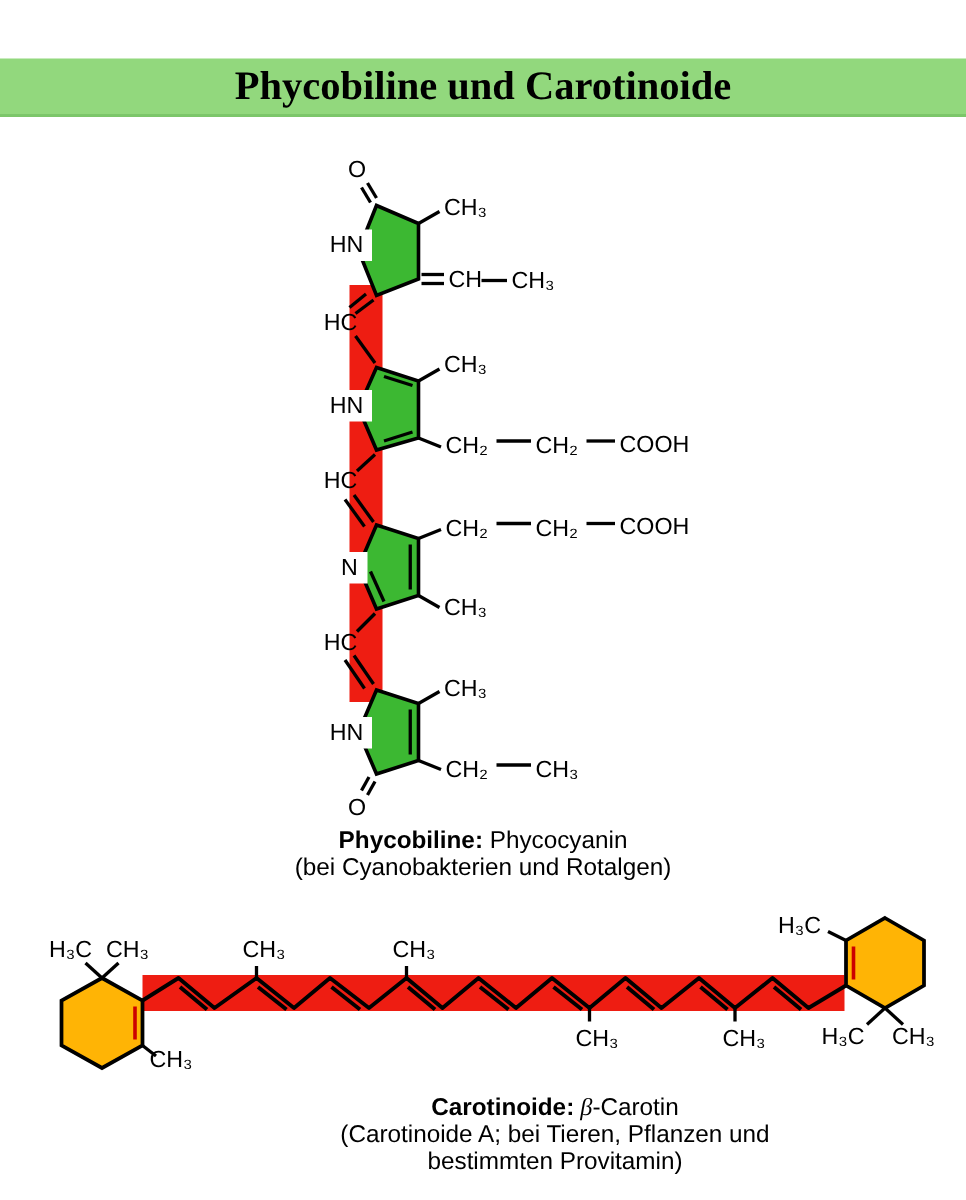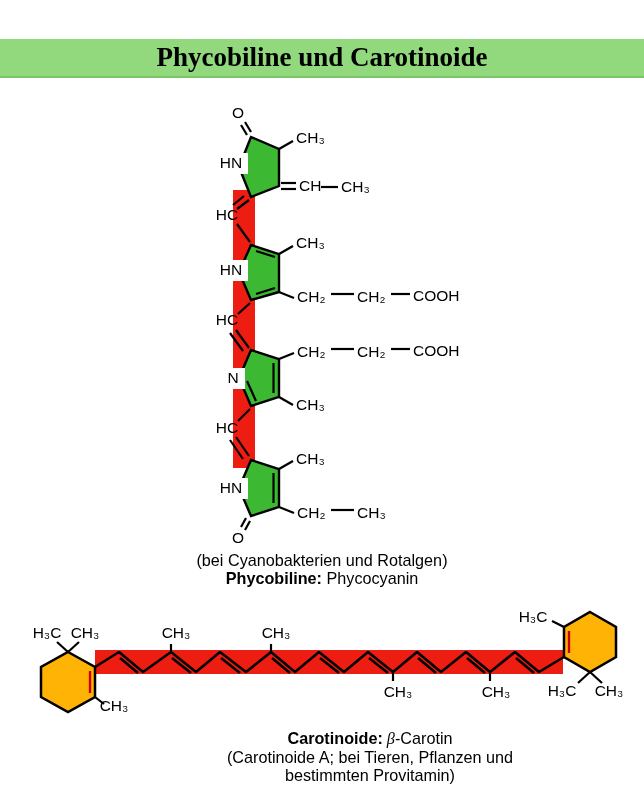--- a/index.html
+++ b/index.html
@@ -177,21 +177,21 @@
     <text class="atom" x="276" y="634" text-anchor="middle" dominant-baseline="middle">CH₃</text>
     <text class="atom" x="398" y="693" text-anchor="middle" dominant-baseline="middle">CH₃</text>
     <text class="atom" x="496" y="693" text-anchor="middle" dominant-baseline="middle">CH₃</text>
     <text class="atom" x="533" y="618" text-anchor="middle" dominant-baseline="middle">H₃C</text>
     <text class="atom" x="562" y="692" text-anchor="middle" dominant-baseline="middle">H₃C</text>
     <text class="atom" x="609" y="692" text-anchor="middle" dominant-baseline="middle">CH₃</text>
   </g>
 </svg>
 
 <div class="caption" id="caption-phyco">
+  <div><span class="b">Phycobiline:</span><span> Phycocyanin</span></div>
   <div>(bei Cyanobakterien und Rotalgen)</div>
-  <div><span class="b">Phycobiline:</span><span> Phycocyanin</span></div>
 </div>
 
 <div class="caption" id="caption-carotene">
   <div><span class="b">Carotinoide:</span><span class="beta"> β</span><span>-Carotin</span></div>
   <div>(Carotinoide A; bei Tieren, Pflanzen und</div>
   <div>bestimmten Provitamin)</div>
 </div>
 
 </body></html>

